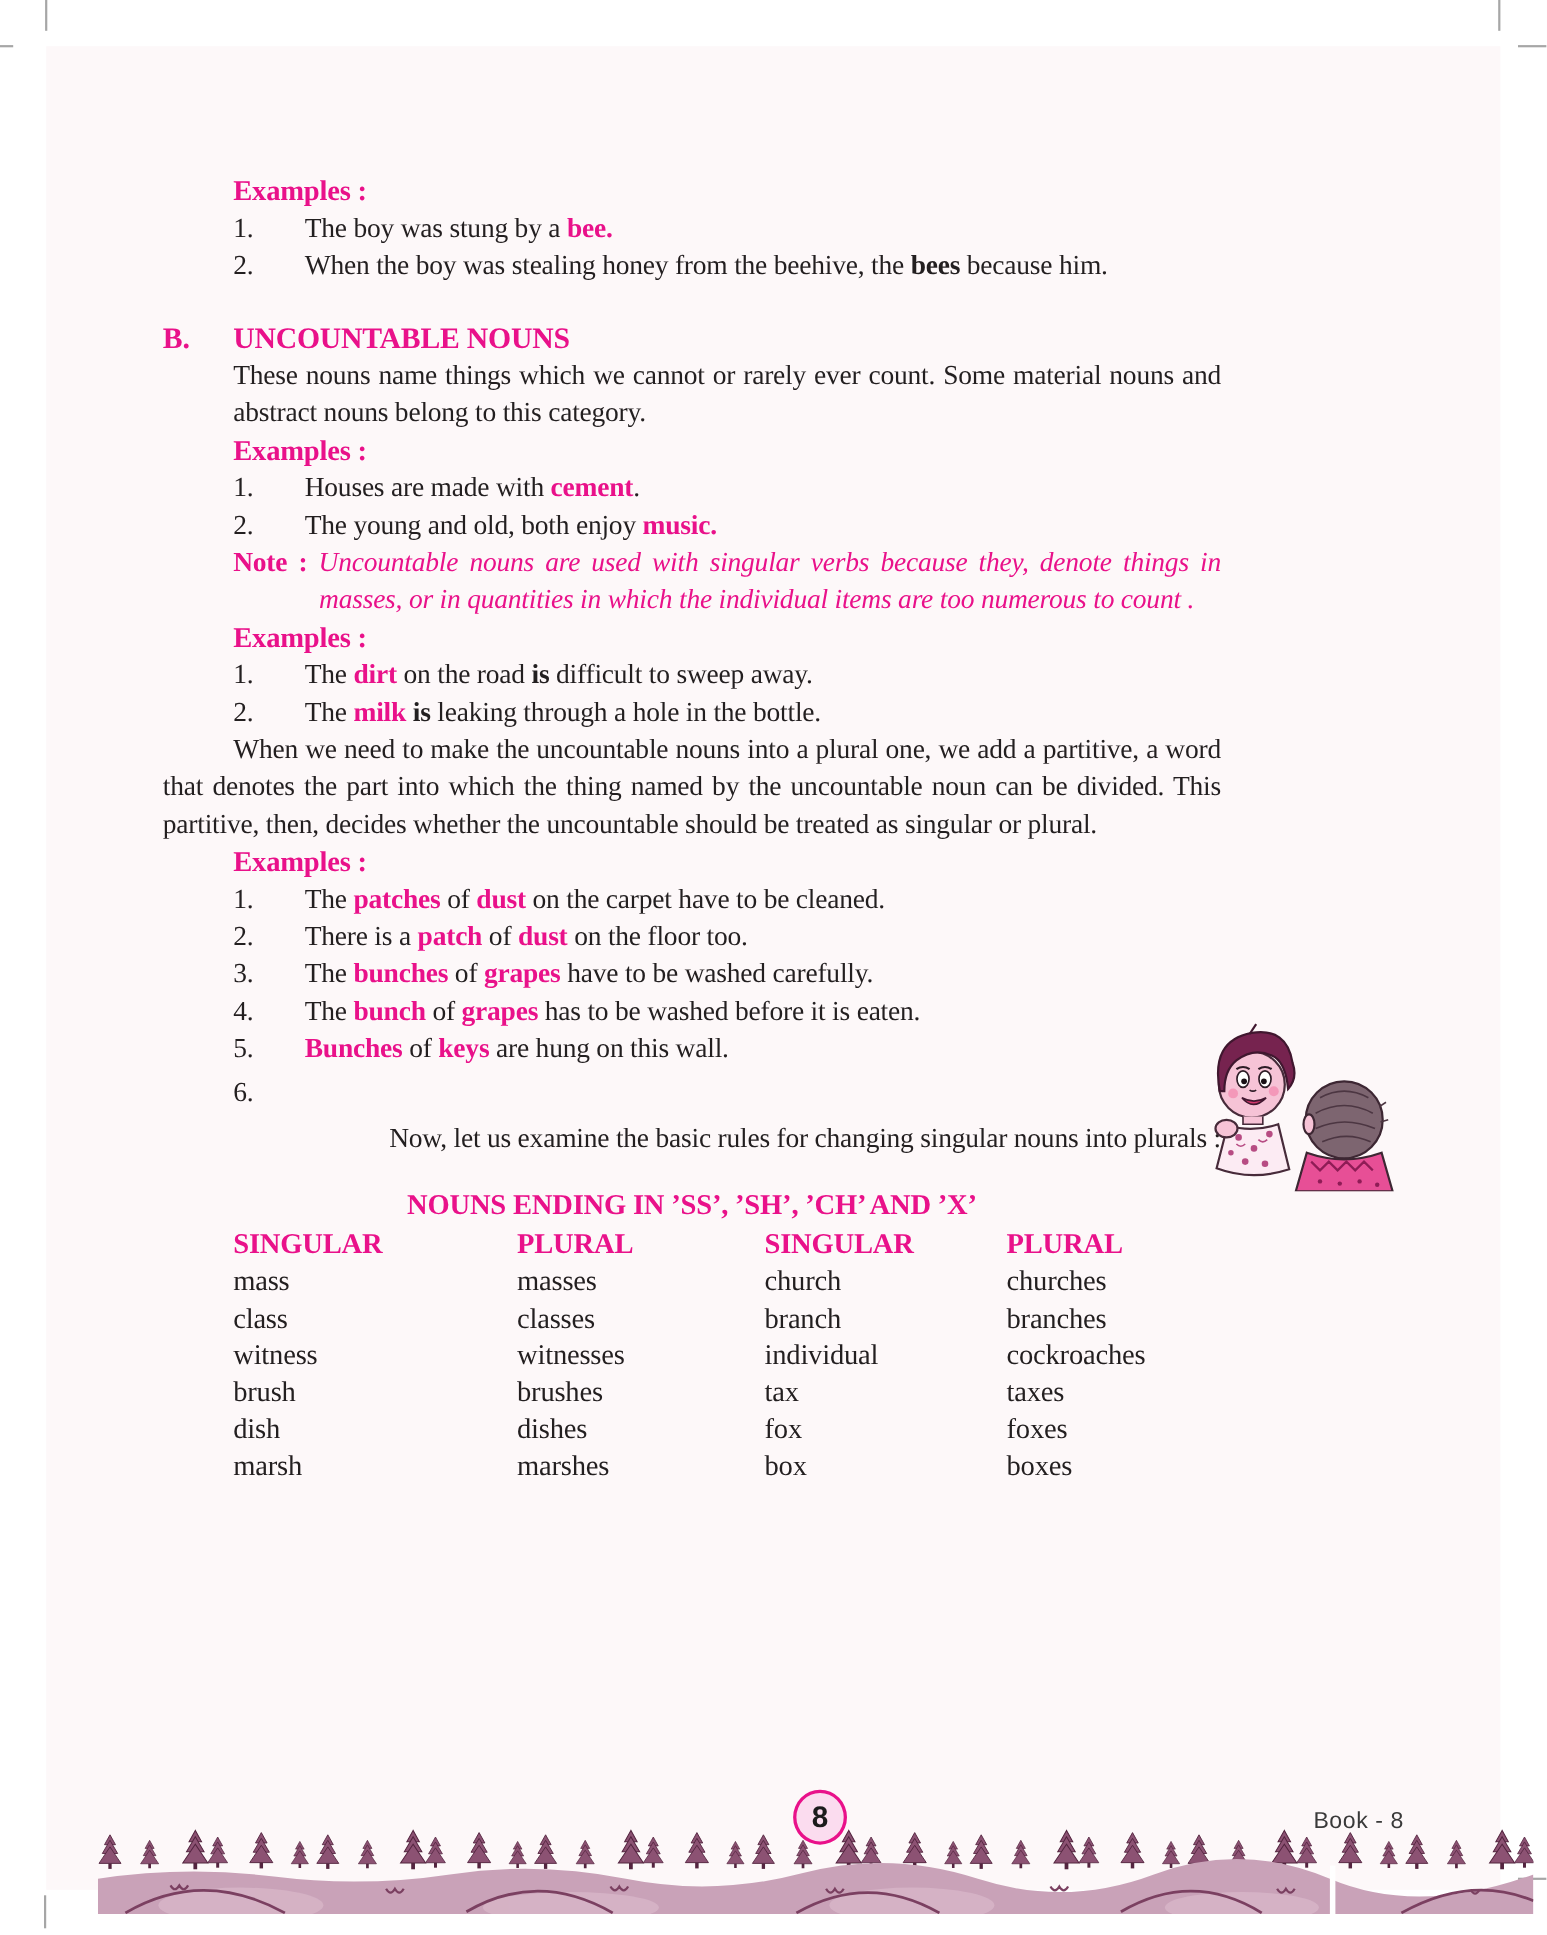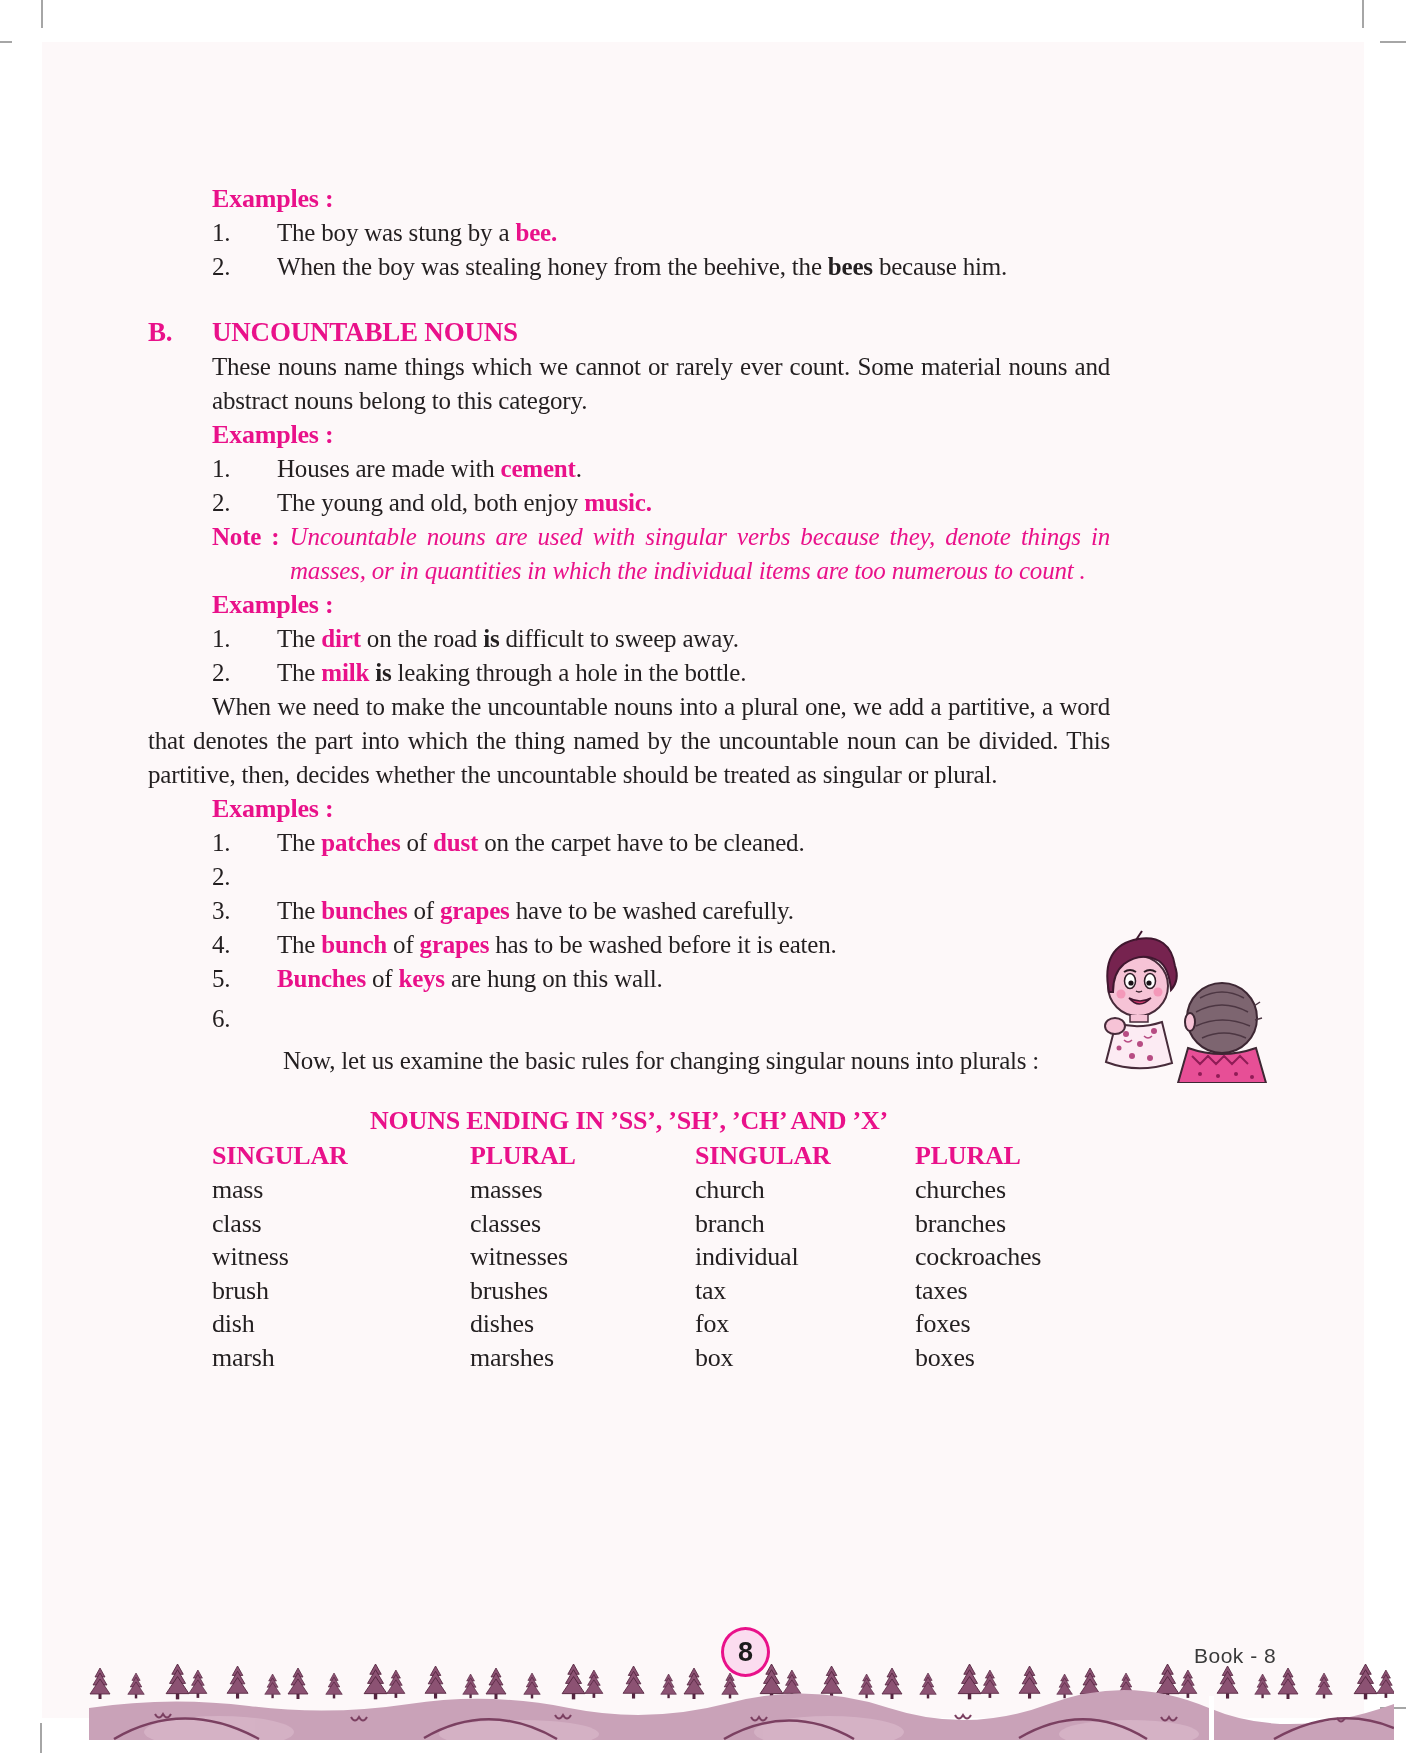--- a/index.html
+++ b/index.html
@@ -9,29 +9,29 @@
     --hill-light:#d8b7c9;
     --hill-line:#7b4061;
     --tree:#8c5273;
     --tree-line:#53243f;
   }
   *{margin:0;padding:0;box-sizing:border-box;}
   html,body{width:1406px;height:1759px;background:#ffffff;overflow:hidden;position:relative;
     font-family:"Liberation Serif", serif;color:var(--ink);}
   .crop{position:absolute;background:#a6a6a6;}
   .page{position:absolute;left:42px;top:42px;width:1322px;height:1676px;background:#fdf8f9;}
-  .doc{position:absolute;left:106px;top:140px;width:962px;font-size:25px;line-height:34px;
+  .doc{position:absolute;left:106px;top:115px;width:962px;font-size:25px;line-height:34px;
     letter-spacing:-0.2px;font-family:Liberation Serif, serif;}
   .ex-heading{margin-left:64px;color:var(--accent);font-weight:bold;font-size:26px;}
   .section-row{display:flex;font-weight:bold;color:var(--accent);font-size:27px;line-height:36px;}
   .section-row .slabel{width:64px;}
   .para{text-align:justify;}
   .para.intro{margin-left:64px;}
   .para.body-indent{text-indent:64px;}
-  .para.plain{margin-left:64px;text-align:center;}
+  .para.plain{margin-left:64px;text-align:right;}
   .note{margin-left:64px;padding-left:78px;text-indent:-78px;text-align:justify;
     color:var(--accent);font-style:italic;}
   .note .note-label{font-style:normal;font-weight:bold;}
   .item{display:flex;margin-left:64px;}
   .item .num{width:65px;flex:0 0 65px;}
   .item .itext{flex:1;}
   .item.narrow .itext{max-width:700px;}
   .seg{color:inherit;}
   .seg.b{font-weight:bold;}
   .seg.c{color:var(--accent);}
@@ -96,20 +96,21 @@
         <div class="itext"><span class="seg">The </span><span class="seg b c">milk</span><span class="seg"> </span><span class="seg b">is</span><span class="seg"> leaking through a hole in the bottle.</span></div>
       </div>
       <div class="para body-indent"><span class="seg">When we need to make the uncountable nouns into a plural one, we add a partitive, a word that denotes the part into which the thing named by the uncountable noun can be divided. This partitive, then, decides whether the uncountable should be treated as singular or plural.</span></div>
       <div class="ex-heading">Examples :</div>
       <div class="item narrow">
         <span class="num">1.</span>
         <div class="itext"><span class="seg">The </span><span class="seg b c">patches</span><span class="seg"> of </span><span class="seg b c">dust</span><span class="seg"> on the carpet have to be cleaned.</span></div>
       </div>
       <div class="item narrow">
         <span class="num">2.</span>
+        <div class="itext"><span class="seg">There is a </span><span class="seg b c">patch</span><span class="seg"> of </span><span class="seg b c">dust</span><span class="seg"> on the floor too.</span></div>
       </div>
       <div class="item narrow">
         <span class="num">3.</span>
         <div class="itext"><span class="seg">The </span><span class="seg b c">bunches</span><span class="seg"> of </span><span class="seg b c">grapes</span><span class="seg"> have to be washed carefully.</span></div>
       </div>
       <div class="item narrow">
         <span class="num">4.</span>
         <div class="itext"><span class="seg">The </span><span class="seg b c">bunch</span><span class="seg"> of </span><span class="seg b c">grapes</span><span class="seg"> has to be washed before it is eaten.</span></div>
       </div>
       <div class="item narrow">

